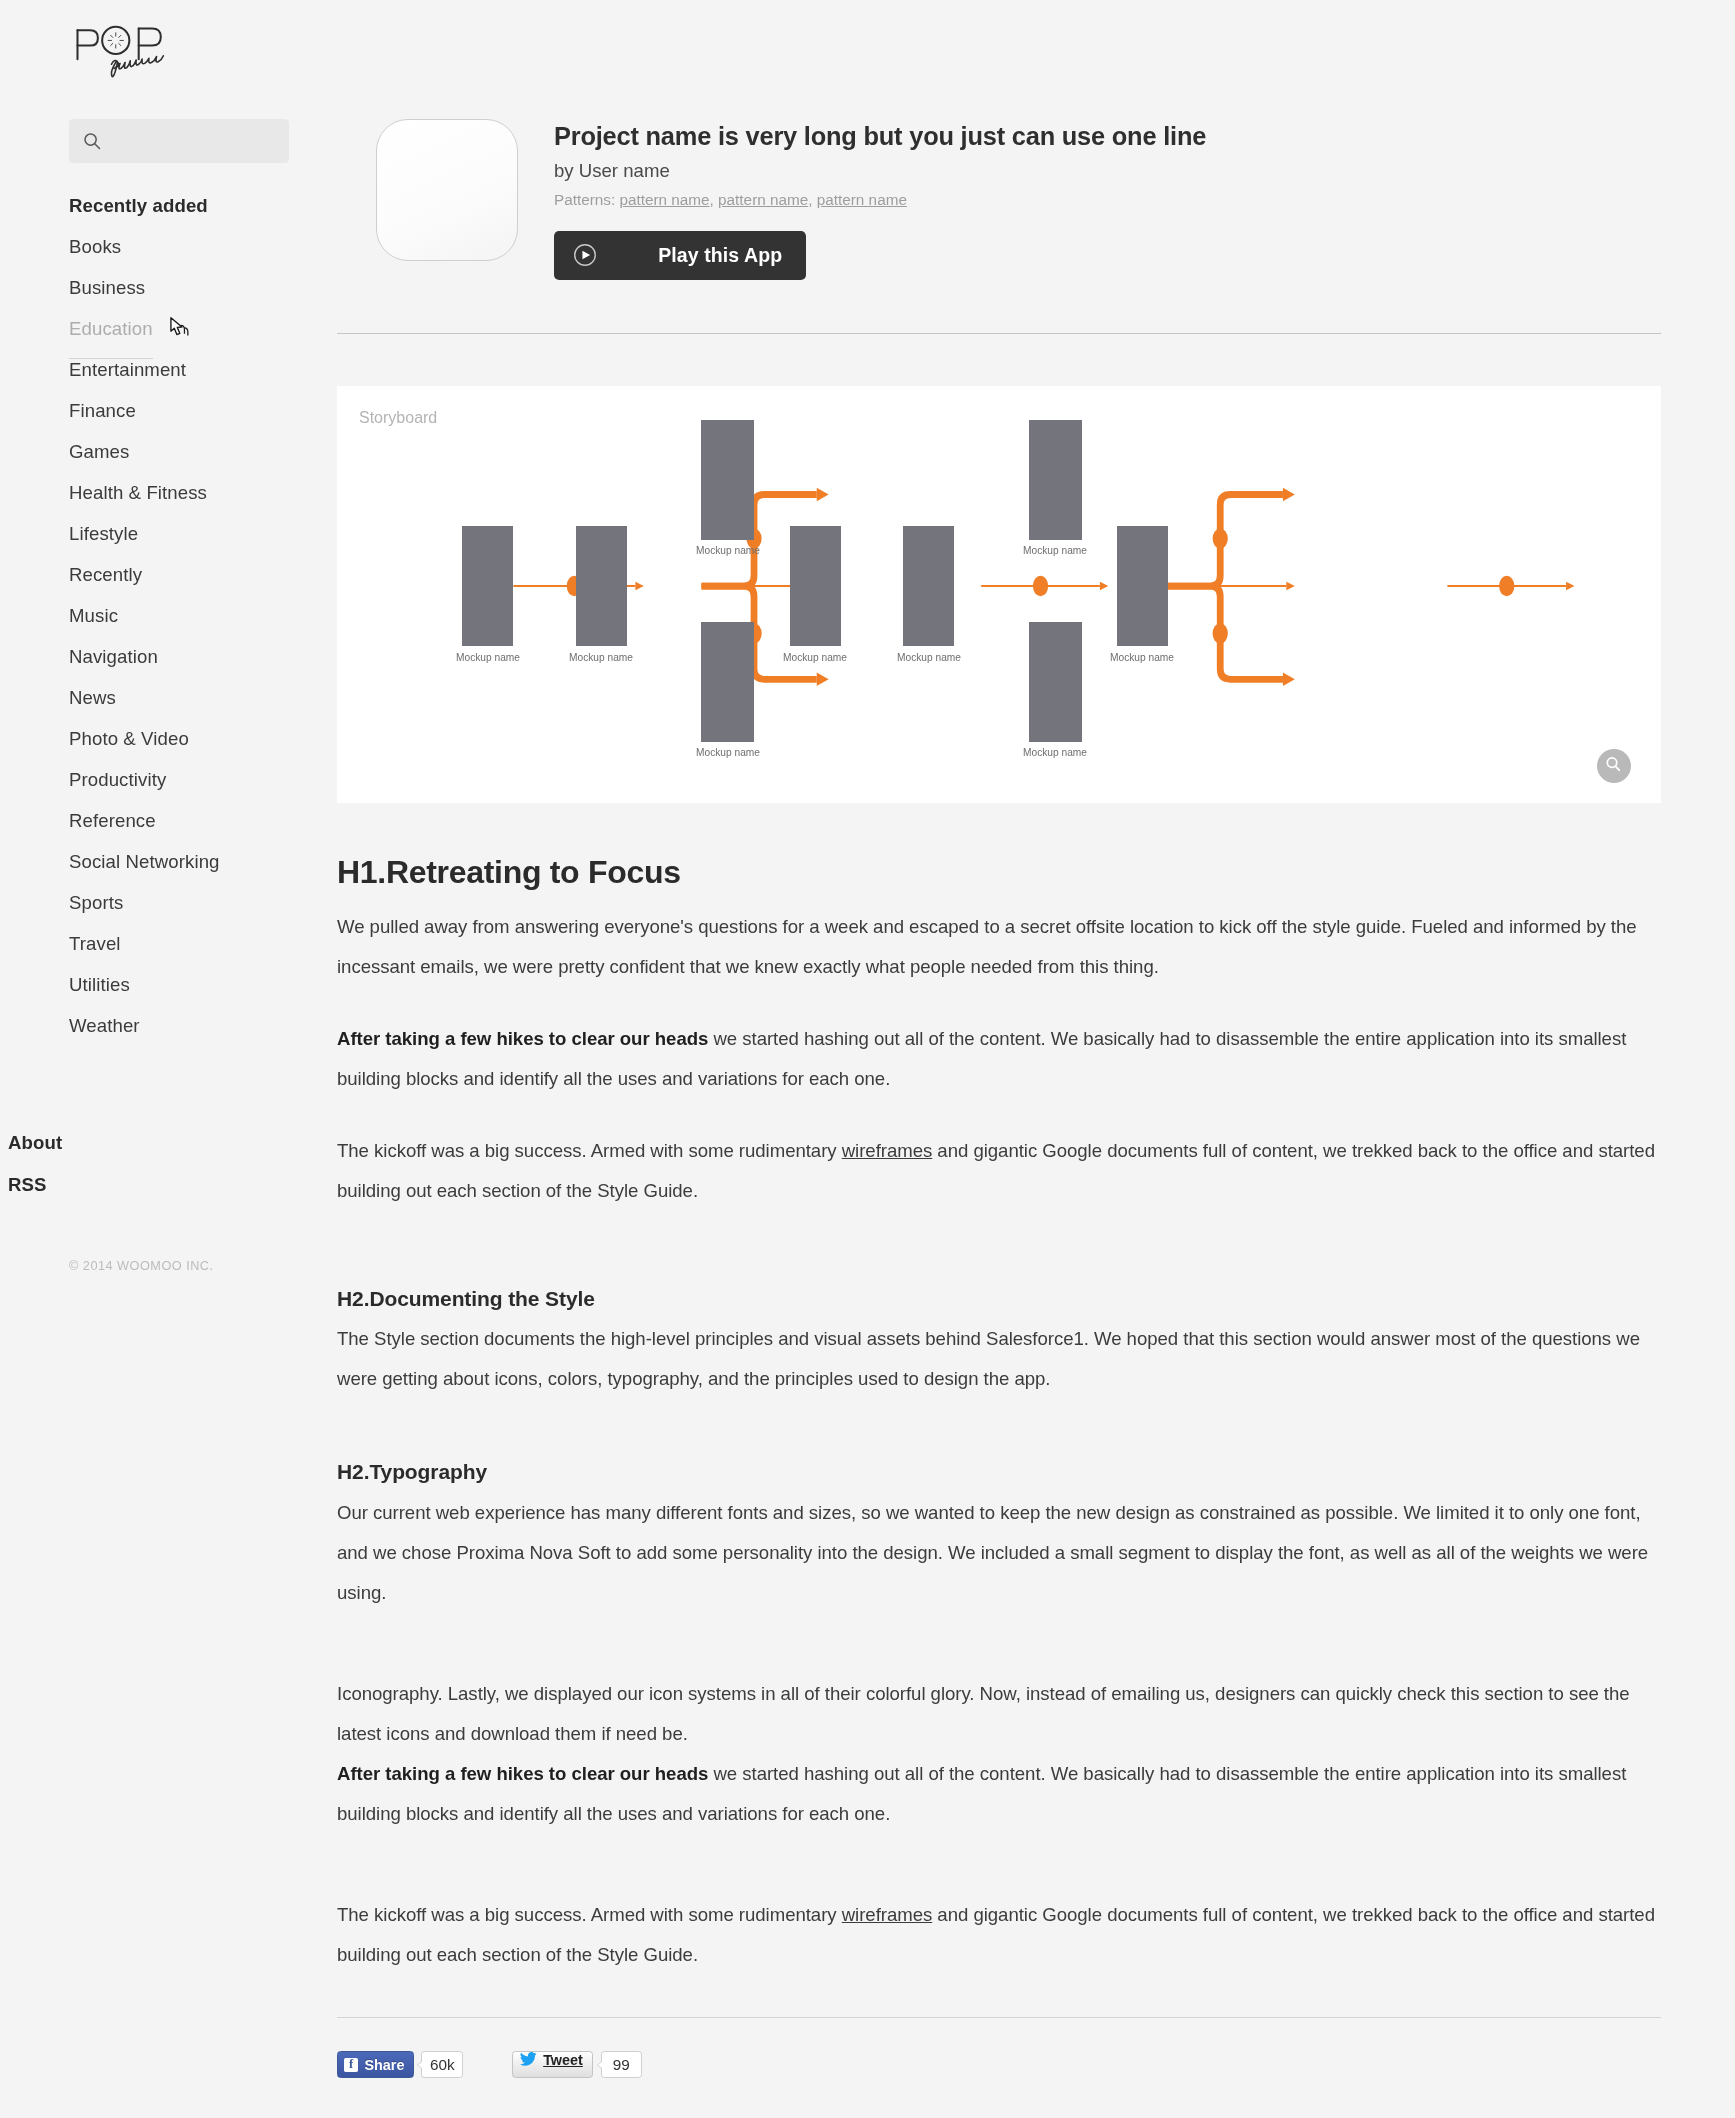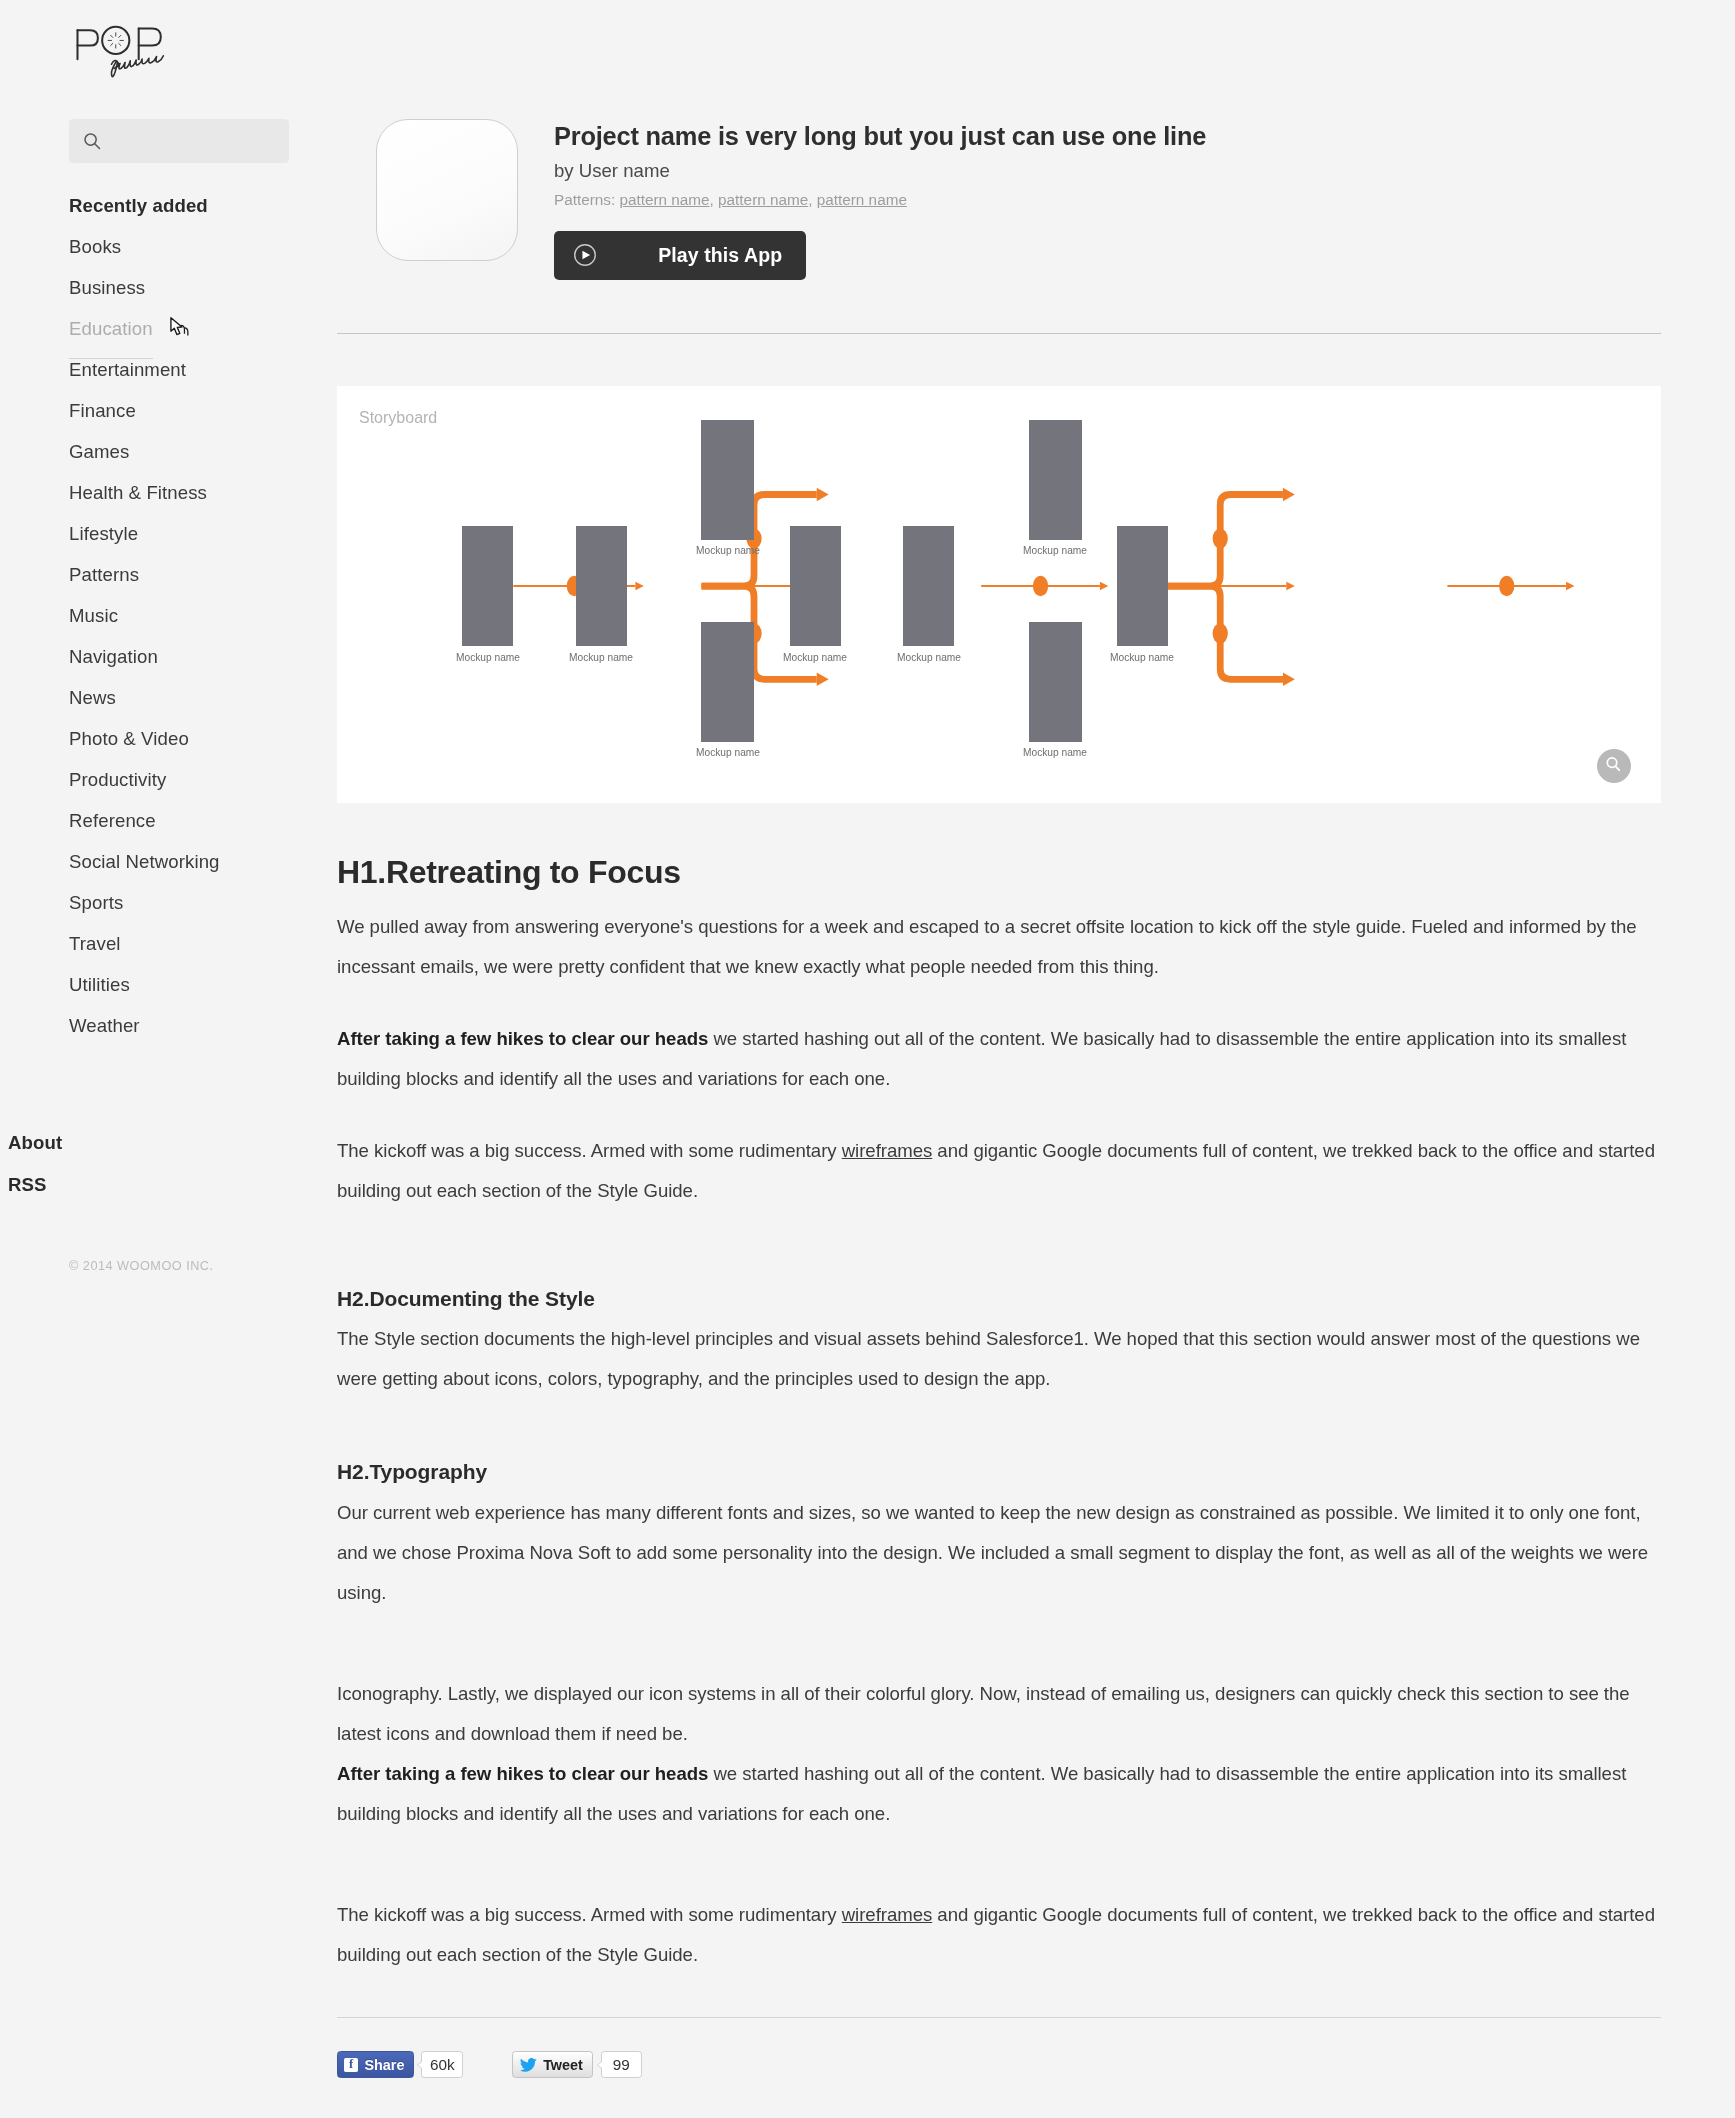--- a/index.html
+++ b/index.html
@@ -207,27 +207,28 @@
     border-right: 5.1px solid #cfcfcf;
   }
   .count-bubble::after {
     content: ""; position: absolute; left: -4.2px; top: 50%;
     margin-top: -3.4px; width: 0; height: 0;
     border-top: 3.4px solid transparent;
     border-bottom: 3.4px solid transparent;
     border-right: 4.2px solid #fff;
   }
   .tw-tweet {
-    display: inline-flex; align-items: center;
+    display: inline-flex; align-items: flex-start;
     background: linear-gradient(#ffffff,#dedede);
     border: 0.8px solid #c4c4c4;
     border-radius: 3.4px;
     height: 27px; padding: 0 9.3px 0 6.8px;
     color: #222; font-size: 14.4px; font-weight: bold;
     cursor: pointer;
+    text-decoration: underline;
   }
   .tw-bird { margin-right: 6px; display: flex; }
 </style>
 </head>
 <body>
 
 <div class="logo">
   <svg width="153" height="53" viewBox="0 0 180 62">
     <g fill="none" stroke="#2e2e2e" stroke-width="2.4" stroke-linecap="round">
 
@@ -283,21 +284,21 @@
           <path d="M19 12 q4 0 4 5 v5" fill="none" stroke="#1a1a1a" stroke-width="1.5"></path>
           <path d="M23 15 q4 0 4 5 v4" fill="none" stroke="#1a1a1a" stroke-width="1.5"></path>
         </svg>
       </span>
     </div>
     <div class="nav-item"><span class="lbl">Entertainment</span></div>
     <div class="nav-item"><span class="lbl">Finance</span></div>
     <div class="nav-item"><span class="lbl">Games</span></div>
     <div class="nav-item"><span class="lbl">Health &amp; Fitness</span></div>
     <div class="nav-item"><span class="lbl">Lifestyle</span></div>
-    <div class="nav-item"><span class="lbl">Patterns</span></div>
+    <div class="nav-item"><span class="lbl">Recently</span></div>
     <div class="nav-item"><span class="lbl">Music</span></div>
     <div class="nav-item"><span class="lbl">Navigation</span></div>
     <div class="nav-item"><span class="lbl">News</span></div>
     <div class="nav-item"><span class="lbl">Photo &amp; Video</span></div>
     <div class="nav-item"><span class="lbl">Productivity</span></div>
     <div class="nav-item"><span class="lbl">Reference</span></div>
     <div class="nav-item"><span class="lbl">Social Networking</span></div>
     <div class="nav-item"><span class="lbl">Sports</span></div>
     <div class="nav-item"><span class="lbl">Travel</span></div>
     <div class="nav-item"><span class="lbl">Utilities</span></div>

